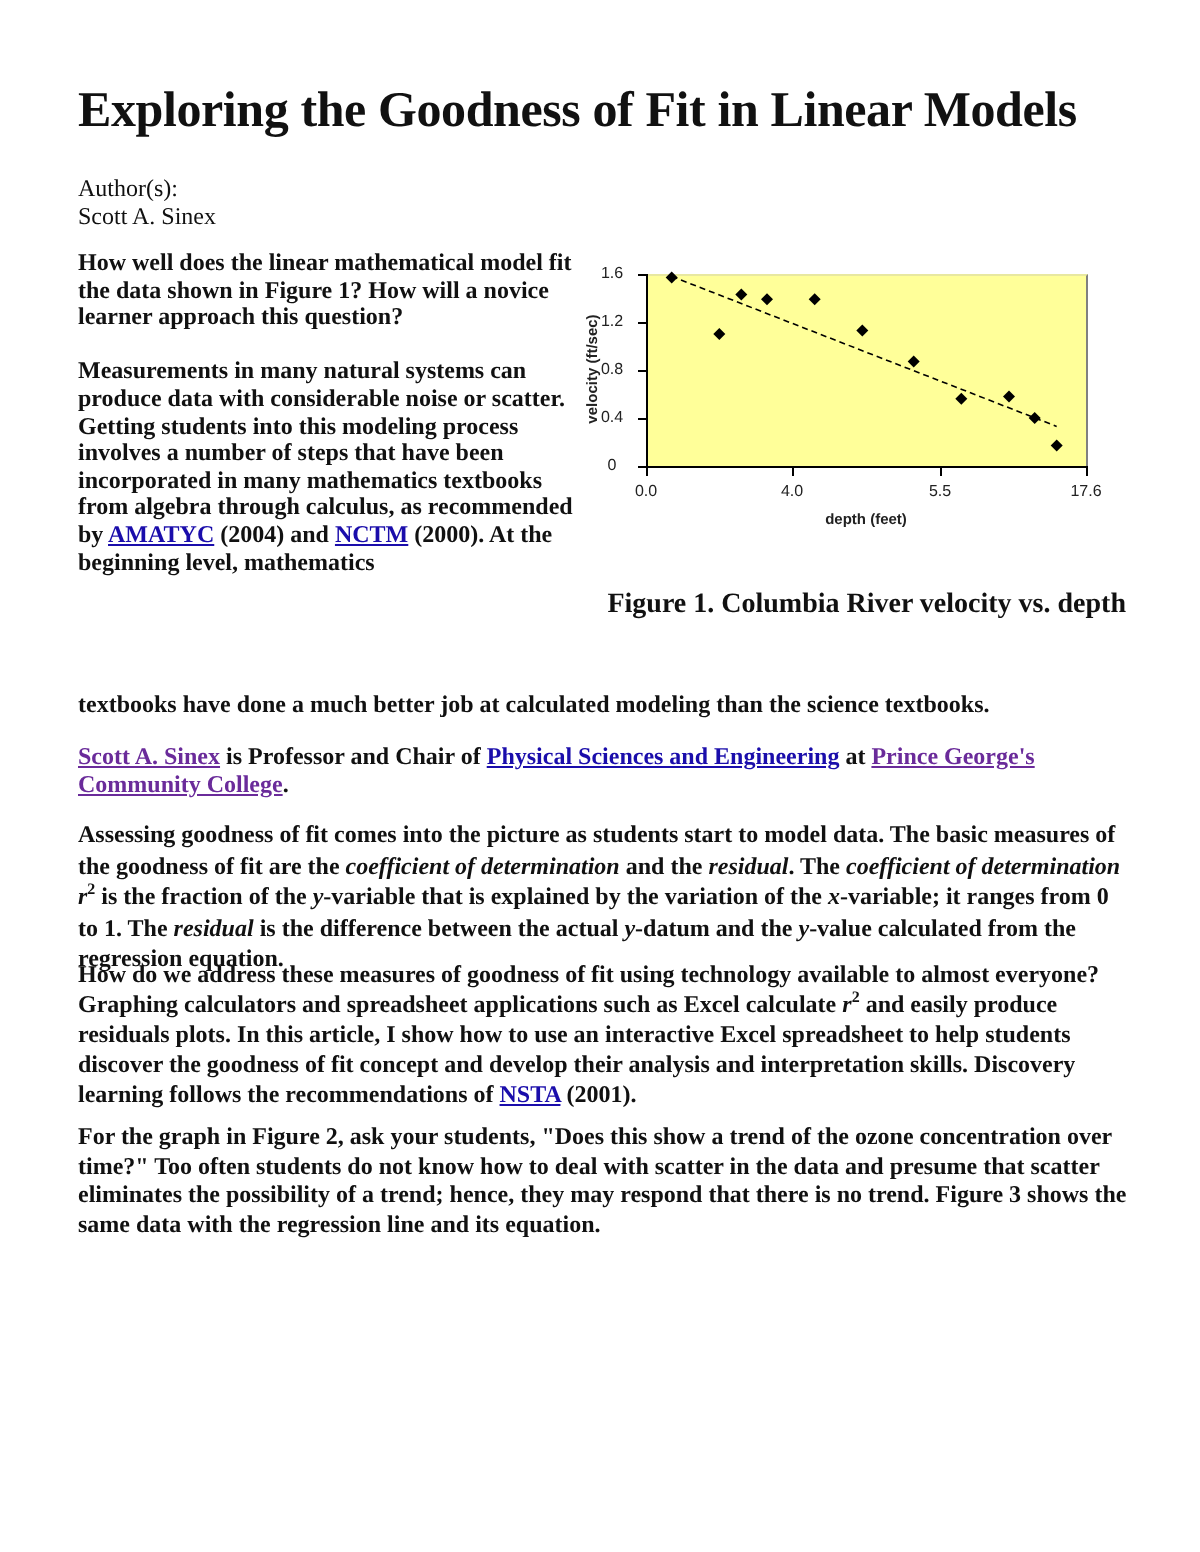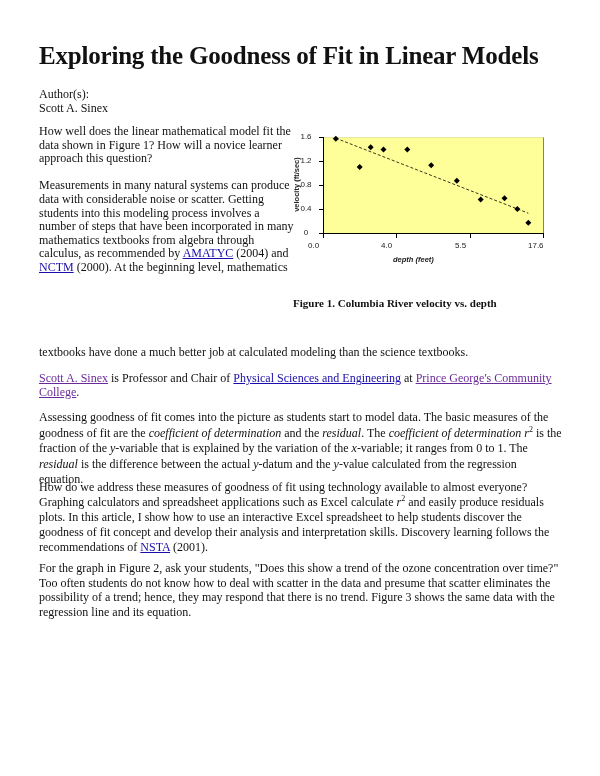--- a/index.html
+++ b/index.html
@@ -7,42 +7,42 @@
     width: 600px; height: 776px; position: relative; overflow: hidden;
     font-family: "Liberation Serif", "DejaVu Serif", serif;
     color: #111111;
   }
   h1 {
     position: absolute; left: 39px; top: 42px; margin: 0;
     font-size: 25px; font-weight: bold; letter-spacing: -0.2px;
     white-space: nowrap;
   }
   .authors { position: absolute; left: 39px; top: 87px; font-size: 12px; line-height: 14px; }
-  .p { font-size: 12px; line-height: 13.6px; margin: 0; }
+  .p { font-size: 12px; line-height: 13.6px; margin: 0; font-weight: bold; }
   .float-text { position: absolute; left: 39px; top: 125px; width: 256px; }
   .float-text .p { margin-bottom: 13.6px; }
   a { color: #1a0dab; text-decoration: underline; }
   a.visited { color: #6a2b9a; }
   .full { position: absolute; left: 39px; width: 525px; }
   .cont { position: absolute; left: 39px; top: 346px; font-size: 12px; white-space: nowrap; }
   i { font-style: italic; margin-top: 34px; }
   sup { font-size: 8px; vertical-align: 5px; line-height: 0; }
 
   .chart { position: absolute; left: 293px; top: 125px; width: 270px; height: 145px; }
   .plot-bg { position: absolute; left: 30px; top: 12px; width: 220px; height: 96px; background: #ffff99; border-right: 1px solid #808080; border-top: 1px solid #e8e8a0; }
   .yaxis-line { position: absolute; left: 30px; top: 12px; width: 1px; height: 97px; background: #000; }
   .xaxis-line { position: absolute; left: 30px; top: 108px; width: 221px; height: 1px; background: #000; }
   .ytick { position: absolute; width: 4px; height: 1px; background: #000; left: 26px; }
   .xtick { position: absolute; width: 1px; height: 4px; background: #000; top: 109px; }
   .ylab { position: absolute; font-family: "Liberation Sans", "DejaVu Sans", sans-serif; font-size: 8px; color: #222; left: 2px; width: 22px; text-align: center; }
-  .xlab { position: absolute; font-family: "Liberation Sans", "DejaVu Sans", sans-serif; font-size: 8px; color: #222; top: 116px; width: 30px; text-align: left; }
+  .xlab { position: absolute; font-family: "Liberation Sans", "DejaVu Sans", sans-serif; font-size: 8px; color: #222; top: 116px; width: 30px; text-align: center; }
   .ytitle { position: absolute; left: -33px; top: 55px; width: 72px; transform: rotate(-90deg); font-family: "Liberation Sans", "DejaVu Sans", sans-serif; font-size: 7.5px; font-weight: bold; color: #222; text-align: center; }
-  .xtitle { position: absolute; left: 100px; top: 130px; width: 80px; text-align: left; font-family: "Liberation Sans", "DejaVu Sans", sans-serif; font-size: 7.5px; font-weight: bold; color: #222; font-style: italic; }
+  .xtitle { position: absolute; left: 100px; top: 130px; width: 80px; text-align: center; font-family: "Liberation Sans", "DejaVu Sans", sans-serif; font-size: 7.5px; font-weight: bold; color: #222; }
   .chart svg { position: absolute; left: 0; top: 0; }
-  .caption { position: absolute; left: 293px; top: 297px; width: 270px; text-align: left; font-size: 11px; font-weight: bold; line-height: 12px; }
+  .caption { position: absolute; left: 293px; top: 297px; width: 270px; text-align: right; font-size: 14px; font-weight: bold; line-height: 12px; }
 </style>
 </head>
 <body>
 
 <h1>Exploring the Goodness of Fit in Linear Models</h1>
 
 <div class="authors">
   <div>Author(s):</div>
   <div>Scott A. Sinex</div>
 </div>

